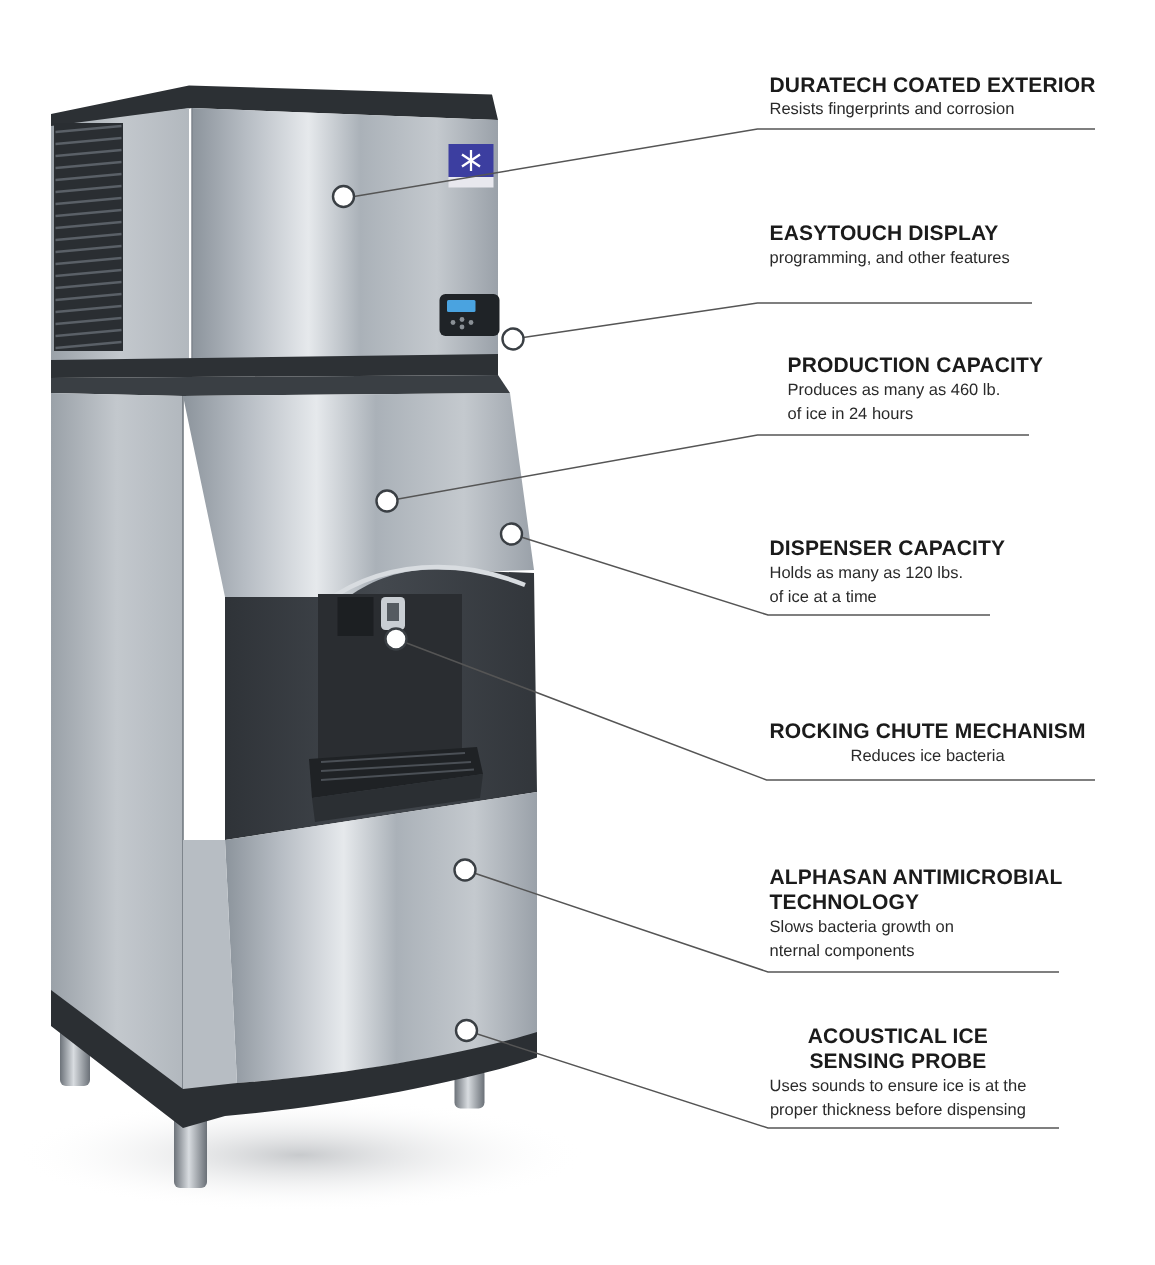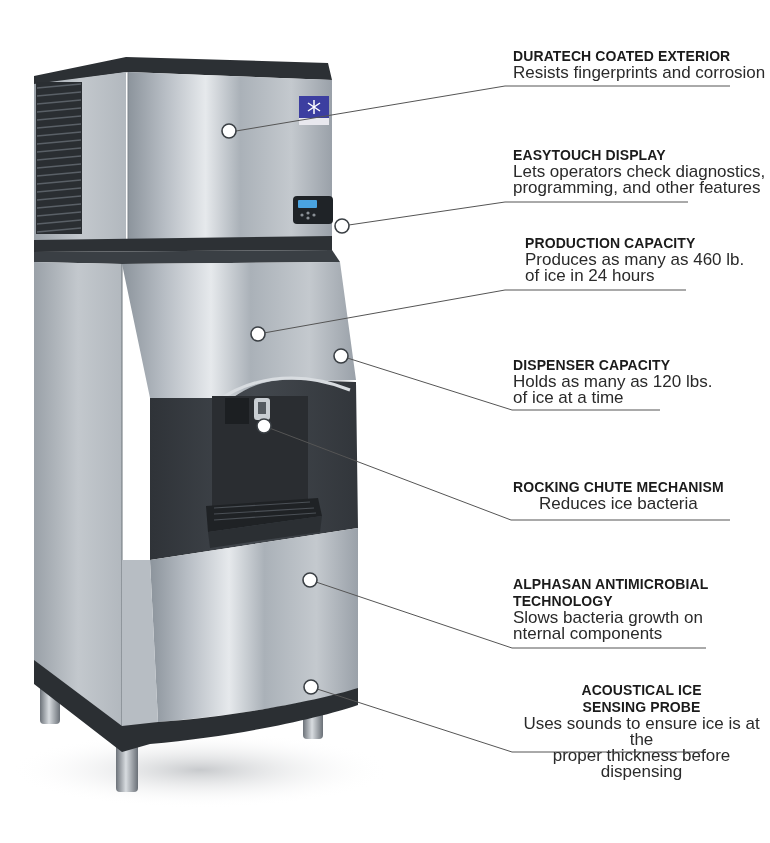--- a/index.html
+++ b/index.html
@@ -1,21 +1,21 @@
 <!DOCTYPE html>
 <html><head>
 <meta charset="utf-8">
 <style>
   html, body { margin:0; padding:0; background:#ffffff; }
   body { width:770px; height:843px; position:relative; overflow:hidden; font-family:"Liberation Sans", sans-serif; }
   #stage { position:absolute; left:0; top:0; width:770px; height:726px; }
   svg.machine { position:absolute; left:0; top:0; }
   .callout { position:absolute; left:513px; color:#1a1a1a; }
   .callout .title { font-weight:bold; font-size:14px; line-height:17px; letter-spacing:0.1px; color:#1b1b1b; }
-  .callout .desc { font-size:17px; line-height:16px; color:#2a2a2a; }
+  .callout .desc { font-size:11px; line-height:16px; color:#2a2a2a; }
 </style>
 </head>
 <body>
 
 <div id="stage">
 
   <svg class="machine" width="770" height="843" viewBox="0 0 770 843">
     <defs>
       <linearGradient id="steelFront" x1="0" x2="1" y1="0" y2="0">
         <stop offset="0" stop-color="#8c949c"></stop>
@@ -168,21 +168,20 @@
     </g>
   </svg>
 
   <div class="callout" style="top:48px;">
     <div class="title">DURATECH COATED EXTERIOR</div>
     <div class="desc">Resists fingerprints and corrosion</div>
   </div>
 
   <div class="callout" style="top:147px;">
     <div class="title">EASYTOUCH DISPLAY</div>
-    <div class="desc">Lets operators check diagnostics,</div>
     <div class="desc">programming, and other features</div>
   </div>
 
   <div class="callout" style="top:235px;margin-left:12px;">
     <div class="title">PRODUCTION CAPACITY</div>
     <div class="desc">Produces as many as 460 lb.</div>
     <div class="desc">of ice in 24 hours</div>
   </div>
 
   <div class="callout" style="top:357px;">

